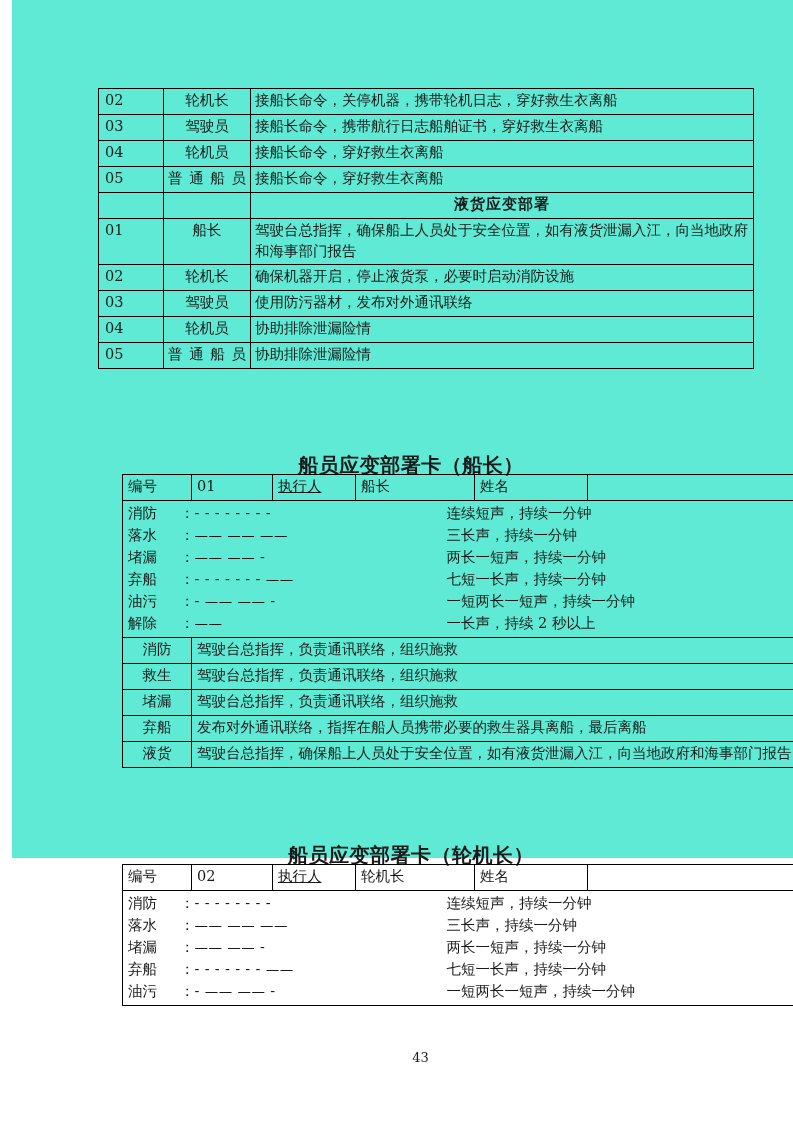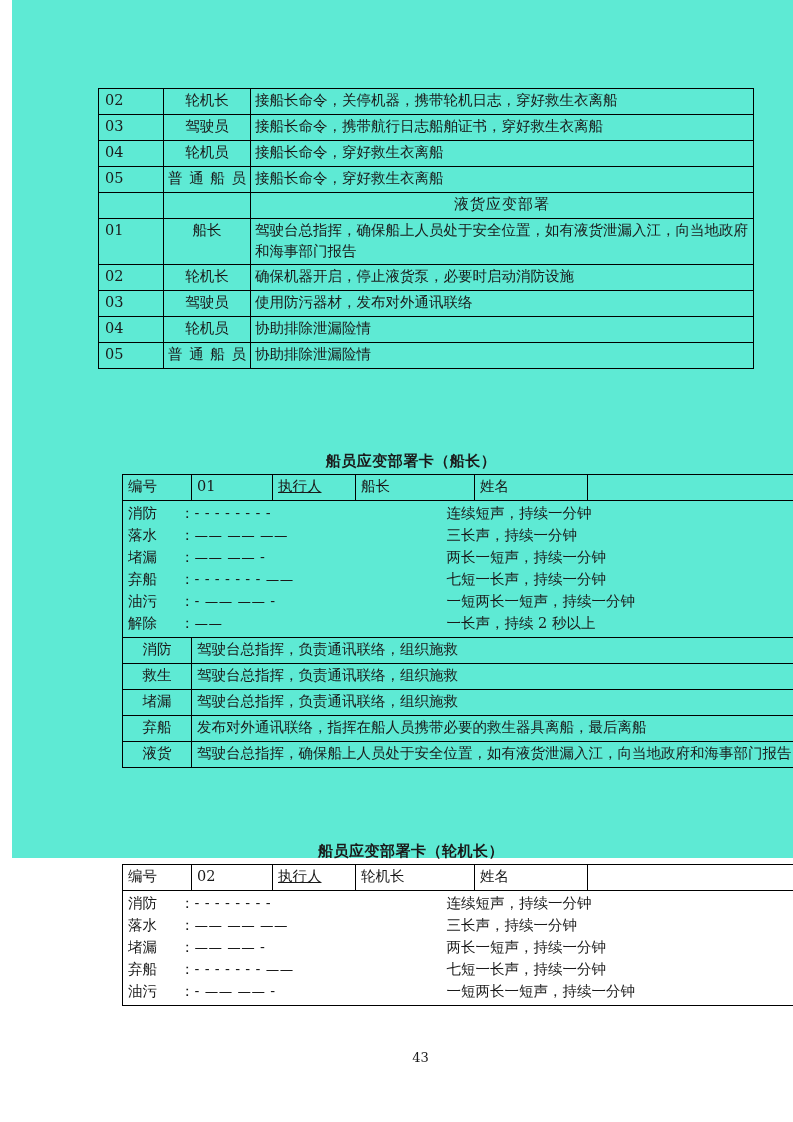--- a/index.html
+++ b/index.html
@@ -39,33 +39,33 @@
     line-height: 1.42;
     vertical-align: top;
     height: 21px;
   }
   .roster .c-no    { width: 54px; text-align: left; padding-left: 6px; }
   .roster .c-role  { width: 78px; text-align: center; }
   .roster .c-duty  { width: 494px; text-align: left; }
   .roster .c-role.spread { text-align: justify; text-align-last: justify; }
   .roster td.section-title {
     text-align: center;
-    font-weight: normal;
+    font-weight: bold;
     letter-spacing: 1px;
     font-size: 15px;
   }
   .roster tr.blank td { height: 21px; }
 
   
   .card-title {
     position: absolute;
     width: 626px;
     text-align: center;
     font-weight: bold;
-    font-size: 15px;
+    font-size: 20px;
     letter-spacing: 0.5px;
   }
   .card {
     position: absolute;
     left: 110px;
     width: 622px;
     border-collapse: collapse;
     table-layout: fixed;
   }
   .card td {

